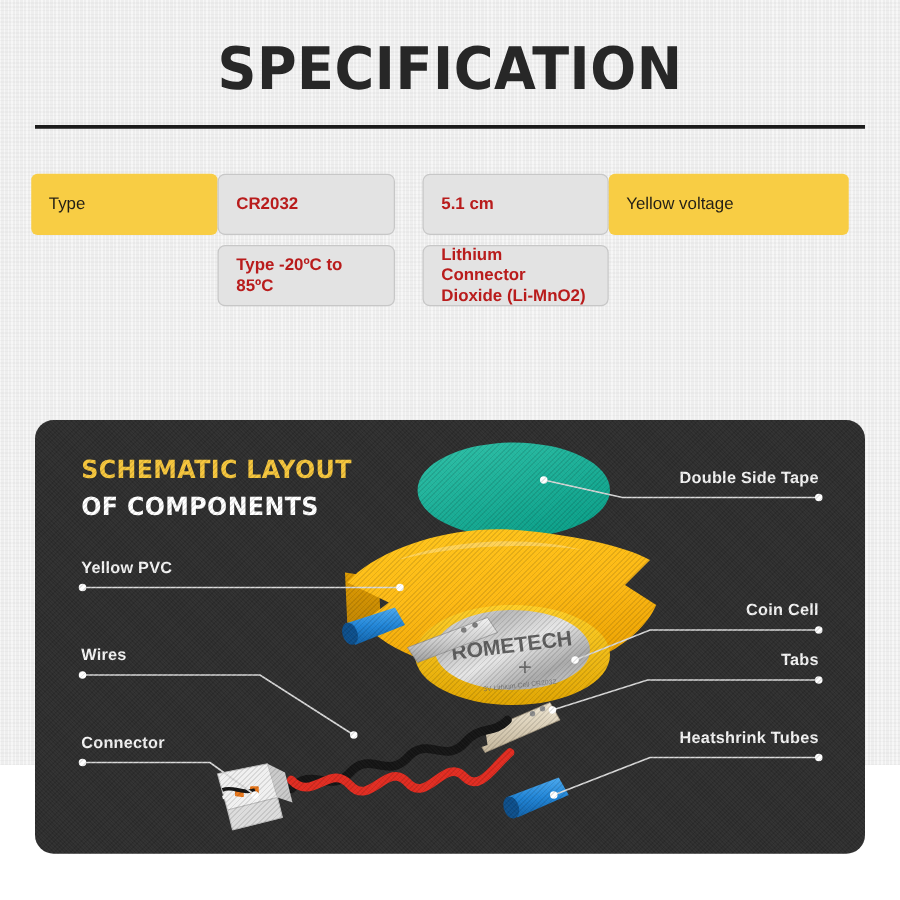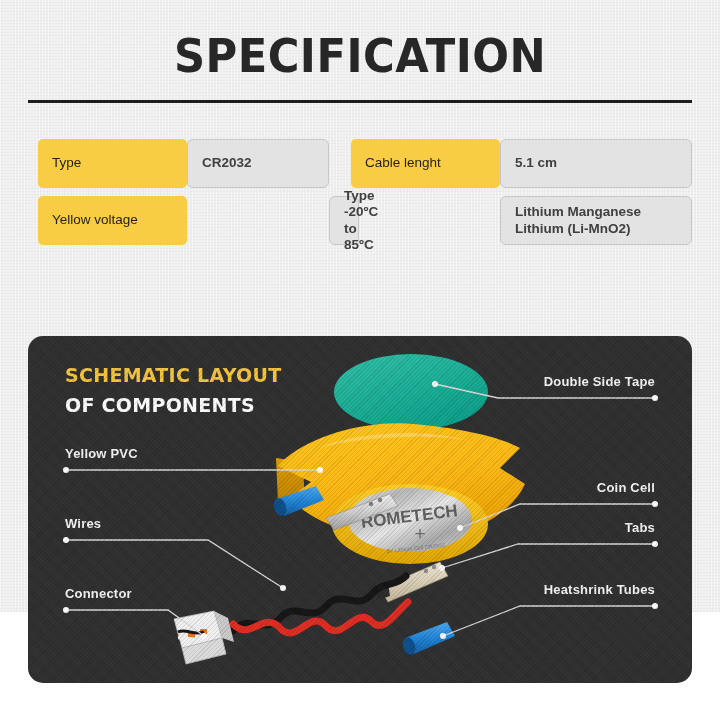--- a/index.html
+++ b/index.html
@@ -43,21 +43,21 @@
     position: absolute;
     left: 28px; top: 100px;
     width: 664px; height: 3px;
     background: #1d1d1d;
     z-index: 2;
   }
 
   
   .spec-table {
     position: absolute;
-    left: 38px; top: 139px;
+    left: 25px; top: 139px;
     width: 664px;
     display: grid;
     grid-template-columns: 149px 142px 22px 149px 192px;
     grid-auto-rows: 49px;
     row-gap: 8px;
     z-index: 2;
   }
   .cell-label, .cell-value {
     display: flex;
     align-items: center;
@@ -68,21 +68,21 @@
   .cell-label {
     background: #f8cd44;
     border-radius: 5px;
     color: #231f16;
     font-weight: 400;
   }
   .cell-value {
     background: #e3e3e3;
     border: 1px solid #c7c7c7;
     border-radius: 6px;
-    color: #404040;
+    color: #b91c1c;
     font-weight: 700;
   }
   .spacer { background: transparent; }
 
   
   .panel {
     position: absolute;
     left: 28px; top: 336px;
     width: 664px; height: 347px;
     background: #2e2e2e;
@@ -137,29 +137,28 @@
 
 <div id="page">
 
   <div class="title">SPECIFICATION</div>
   <div class="rule"></div>
 
   <div class="spec-table">
     <div class="cell-label">Type</div>
     <div class="cell-value">CR2032</div>
     <div class="spacer"></div>
-    <div class="cell-label">Cable lenght</div>
     <div class="cell-value">5.1 cm</div>
 
     <div class="cell-label">Yellow voltage</div>
     <div class="spacer"></div>
     <div class="cell-value">Type -20ºC to 85ºC</div>
 
     <div class="spacer"></div>
-    <div class="cell-value">Lithium Manganese Lithium (Li-MnO2)</div>
+    <div class="cell-value">Lithium Connector Dioxide (Li-MnO2)</div>
   </div>
 
   <div class="panel">
 
     <div class="panel-title">
       <span class="l1">SCHEMATIC LAYOUT</span>
       <span class="l2">OF COMPONENTS</span>
     </div>
 
     <svg class="art" viewBox="0 0 664 347">

